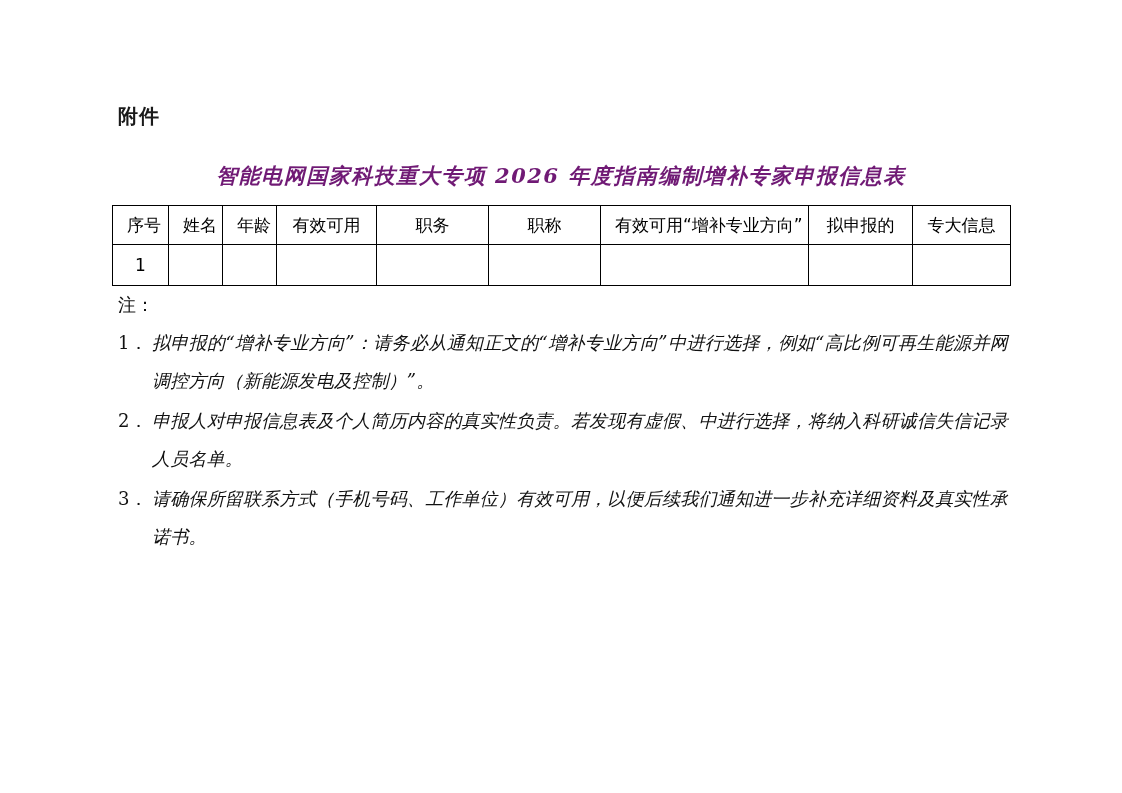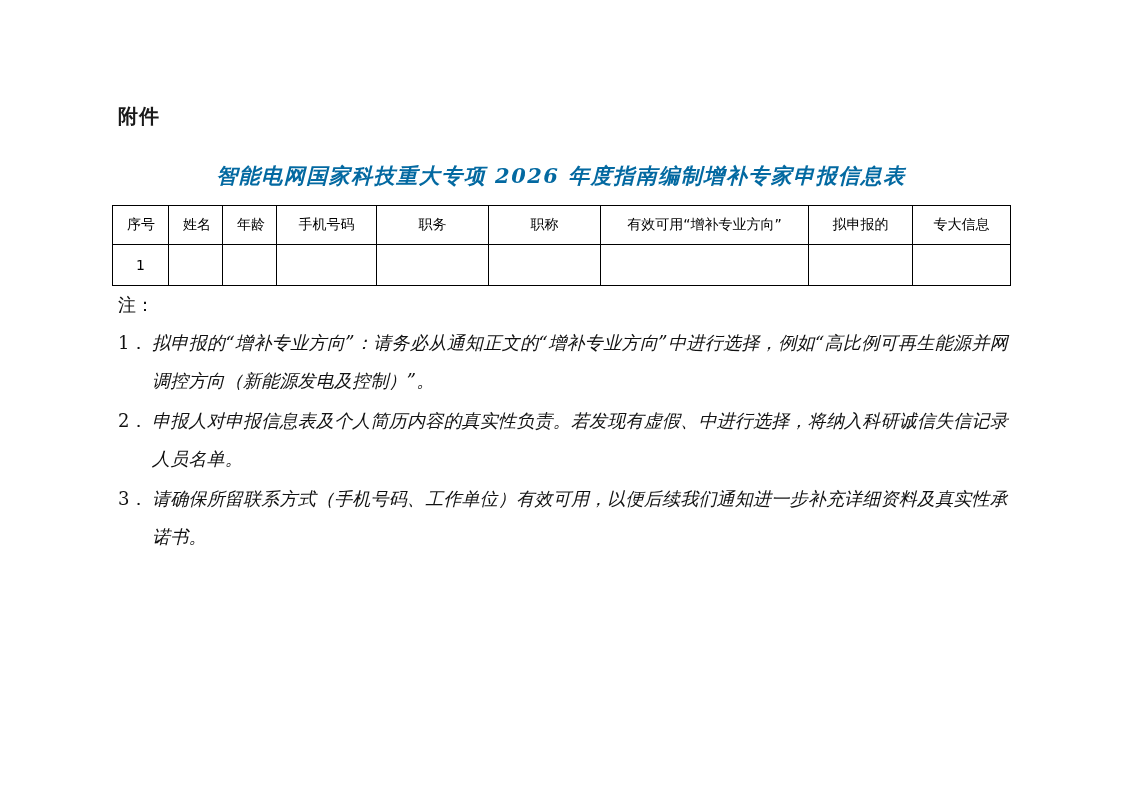--- a/index.html
+++ b/index.html
@@ -37,37 +37,37 @@
     left: 118px;
     top: 162px;
     width: 886px;
     text-align: center;
     font-family: "DejaVu Serif", "Liberation Serif", serif;
     font-weight: bold;
     font-style: italic;
     font-size: 21px;
     letter-spacing: 1.5px;
     white-space: nowrap;
-    color: #0369a1;
+    color: #701a75;
   }
   table.info-table {
     position: absolute;
     left: 112px;
     top: 205px;
     border-collapse: collapse;
     width: 898px;
     table-layout: fixed;
   }
   table.info-table td, table.info-table th {
     border: 1px solid #000000;
     height: 36px;
     text-align: center;
     vertical-align: middle;
     font-family: "DejaVu Sans", "Liberation Sans", sans-serif;
-    font-size: 14px;
+    font-size: 17px;
     font-weight: normal;
     padding: 0 14px;
     color: #000;
     overflow: hidden;
     white-space: nowrap;
   }
   table.info-table thead td {
     height: 38px;
   }
   table.info-table tbody td {
@@ -126,21 +126,21 @@
       <col style="width:112px">
       <col style="width:208px">
       <col style="width:104px">
       <col style="width:98px">
     </colgroup>
     <thead>
       <tr>
         <td>序号</td>
         <td>姓名</td>
         <td>年龄</td>
-        <td>手机号码</td>
+        <td>有效可用</td>
         <td>职务</td>
         <td>职称</td>
         <td>有效可用“增补专业方向”</td>
         <td>拟申报的</td>
         <td>专大信息</td>
       </tr>
     </thead>
     <tbody>
       <tr>
         <td>1</td>

